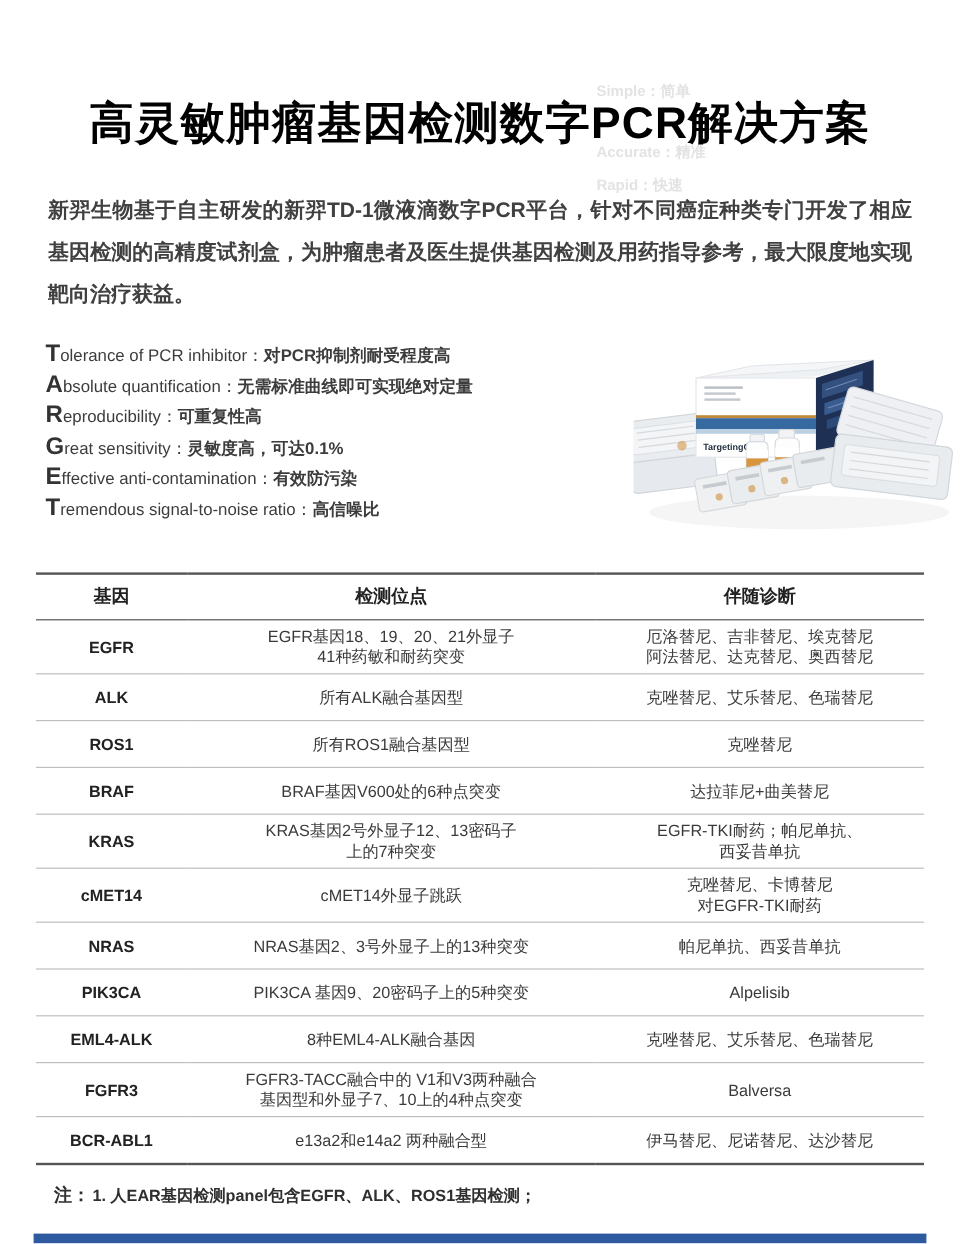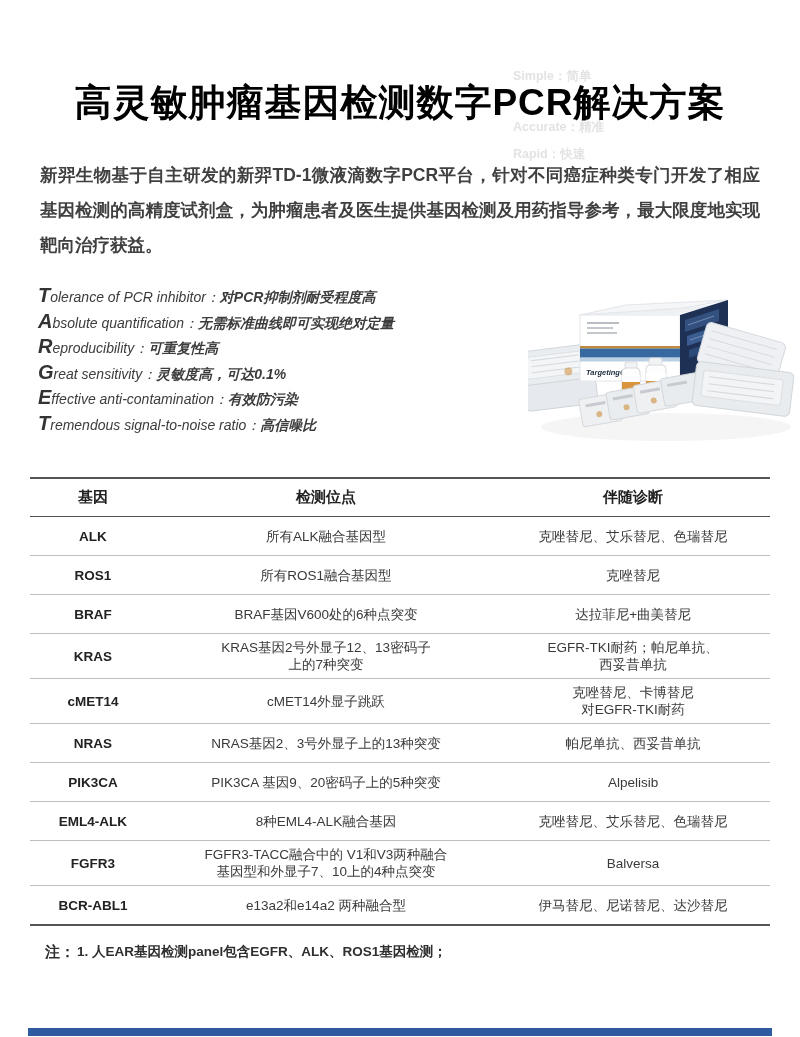--- a/index.html
+++ b/index.html
@@ -16,34 +16,34 @@
   .title{
     position:relative;z-index:2;
     margin:78px 30px 0;
     text-align:center;
     font-size:37px;font-weight:700;
     letter-spacing:1px;
     color:#000000;
   }
   
   .watermark span{
-    position:absolute;left:513px;z-index:1;
+    position:absolute;left:497px;z-index:1;
     font-size:12.5px;font-weight:600;color:#e3e3e3;
     white-space:nowrap;
   }
   .wm-0{top:68px;} .wm-1{top:119px;} .wm-2{top:146px;}
   
   .intro{
     margin:30px 40px 0;
     font-size:17.5px;font-weight:600;
     line-height:35px;color:#404040;
     text-align:justify;
   }
   
-  .feature-zone{position:relative;margin-top:20px;height:172px;font-style:italic;}
+  .feature-zone{position:relative;margin-top:20px;height:172px;}
   .features{margin-left:38px;}
   .feature{
     height:25.5px;line-height:25.5px;
     font-size:14px;color:#3c3c3c;white-space:nowrap;
   }
   .feature .initial{font-size:20px;font-weight:700;color:#333;}
   .feature .english{font-weight:500;}
   .feature .chinese{font-weight:600;}
   .product-art{position:absolute;right:0;top:-14px;width:272px;height:180px;}
   
@@ -200,20 +200,27 @@
       </colgroup>
     <thead>
       <tr>
         <th>基因</th>
         <th>检测位点</th>
         <th>伴随诊断</th>
       </tr>
     </thead>
     <tbody>
       <tr>
+          <td class="gene">EGFR</td>
+          <td>EGFR基因18、19、20、21外显子
+41种药敏和耐药突变</td>
+          <td>厄洛替尼、吉非替尼、埃克替尼
+阿法替尼、达克替尼、奥西替尼</td>
+        </tr>
+      <tr>
           <td class="gene">ALK</td>
           <td>所有ALK融合基因型</td>
           <td>克唑替尼、艾乐替尼、色瑞替尼</td>
         </tr>
       <tr>
           <td class="gene">ROS1</td>
           <td>所有ROS1融合基因型</td>
           <td>克唑替尼</td>
         </tr>
       <tr>

